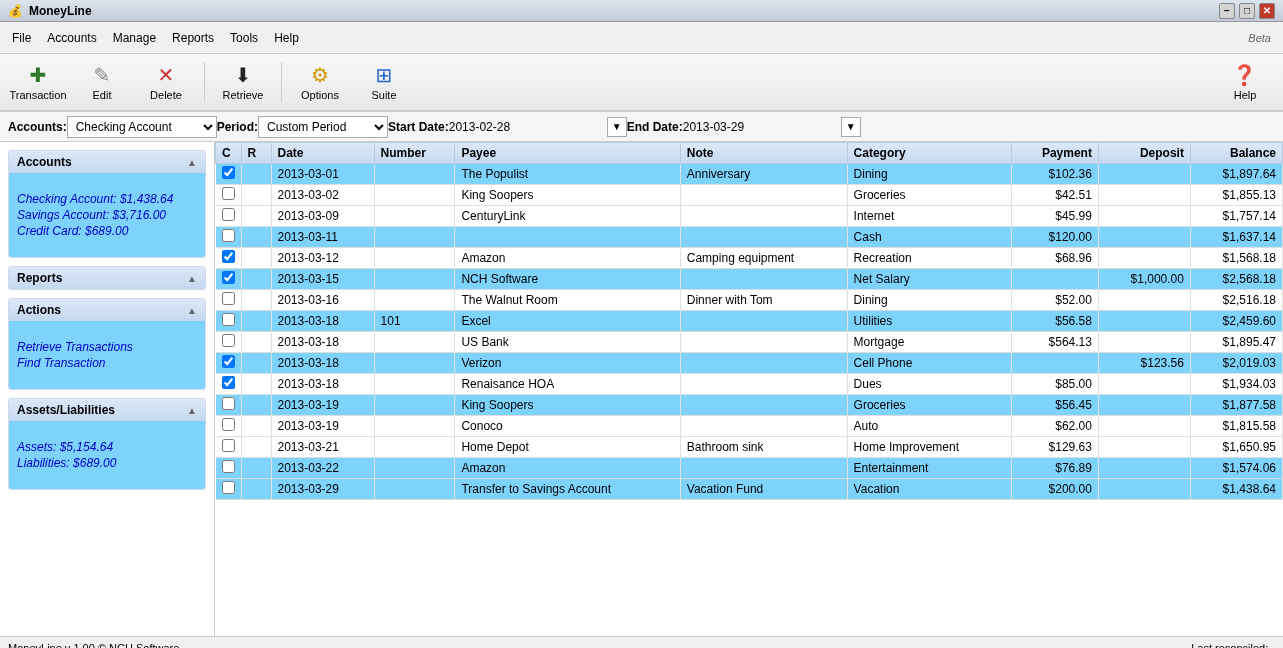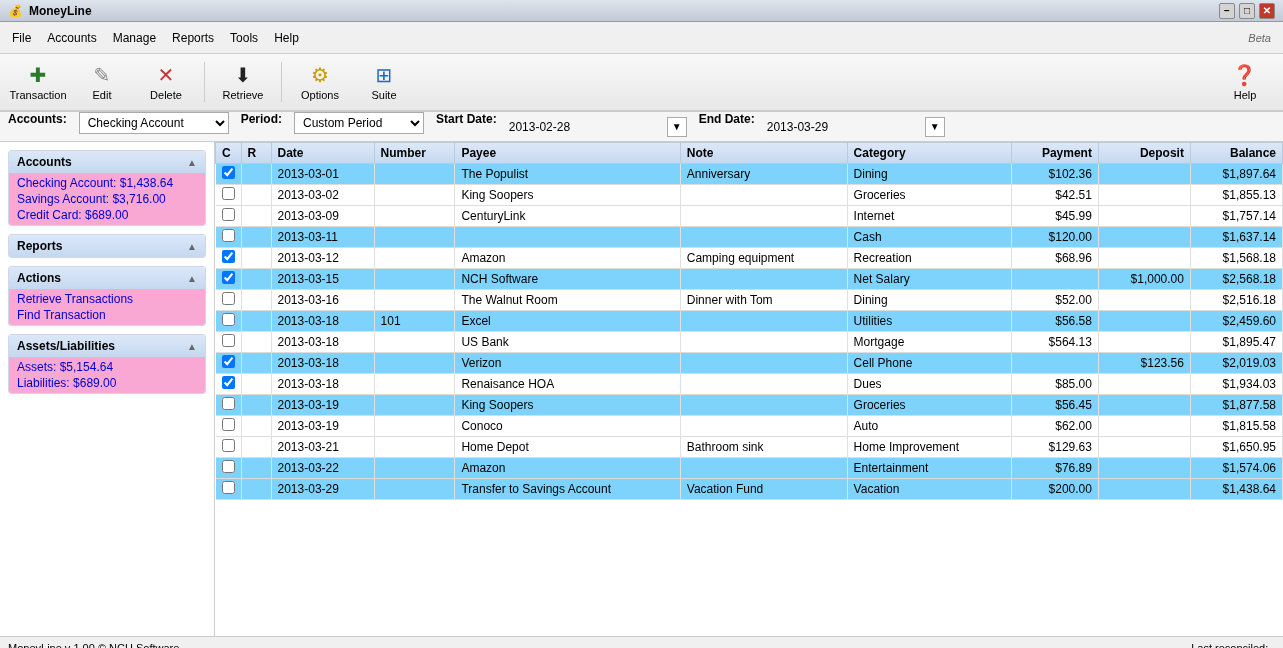--- a/index.html
+++ b/index.html
@@ -79,22 +79,22 @@
       cursor: pointer;
       font-size: 11px;
       gap: 2px;
     }
 
     
     #accounts-bar {
       background: #f5f5f5;
       height: 30px;
       display: flex;
+      align-items: center;
       padding: 0 8px;
-      gap: 12px;
       border-bottom: 1px solid #ccc;
     }
     .accounts-bar-label { font-size: 12px; font-weight: bold; }
     .accounts-bar-select {
       height: 22px;
       font-size: 12px;
       border: 1px solid #aaa;
       background: white;
       padding: 0 4px;
       min-width: 150px;
@@ -146,21 +146,21 @@
       background: linear-gradient(to bottom, #dce8f8, #c5d8f0);
       padding: 4px 8px;
       display: flex;
       justify-content: space-between;
       align-items: center;
       font-weight: bold;
       font-size: 12px;
       cursor: pointer;
     }
     .sidebar-section-header .collapse-icon { font-size: 10px; color: #666; }
-    .sidebar-section-content { padding: 2px 8px; background: #f9a8d4; }
+    .sidebar-section-content { padding: 18px 8px; background: #7dd3fc; font-style: italic; }
     .sidebar-link {
       display: block;
       color: #0000cc;
       text-decoration: none;
       font-size: 12px;
       padding: 1px 0;
       cursor: pointer;
     }
 
     

